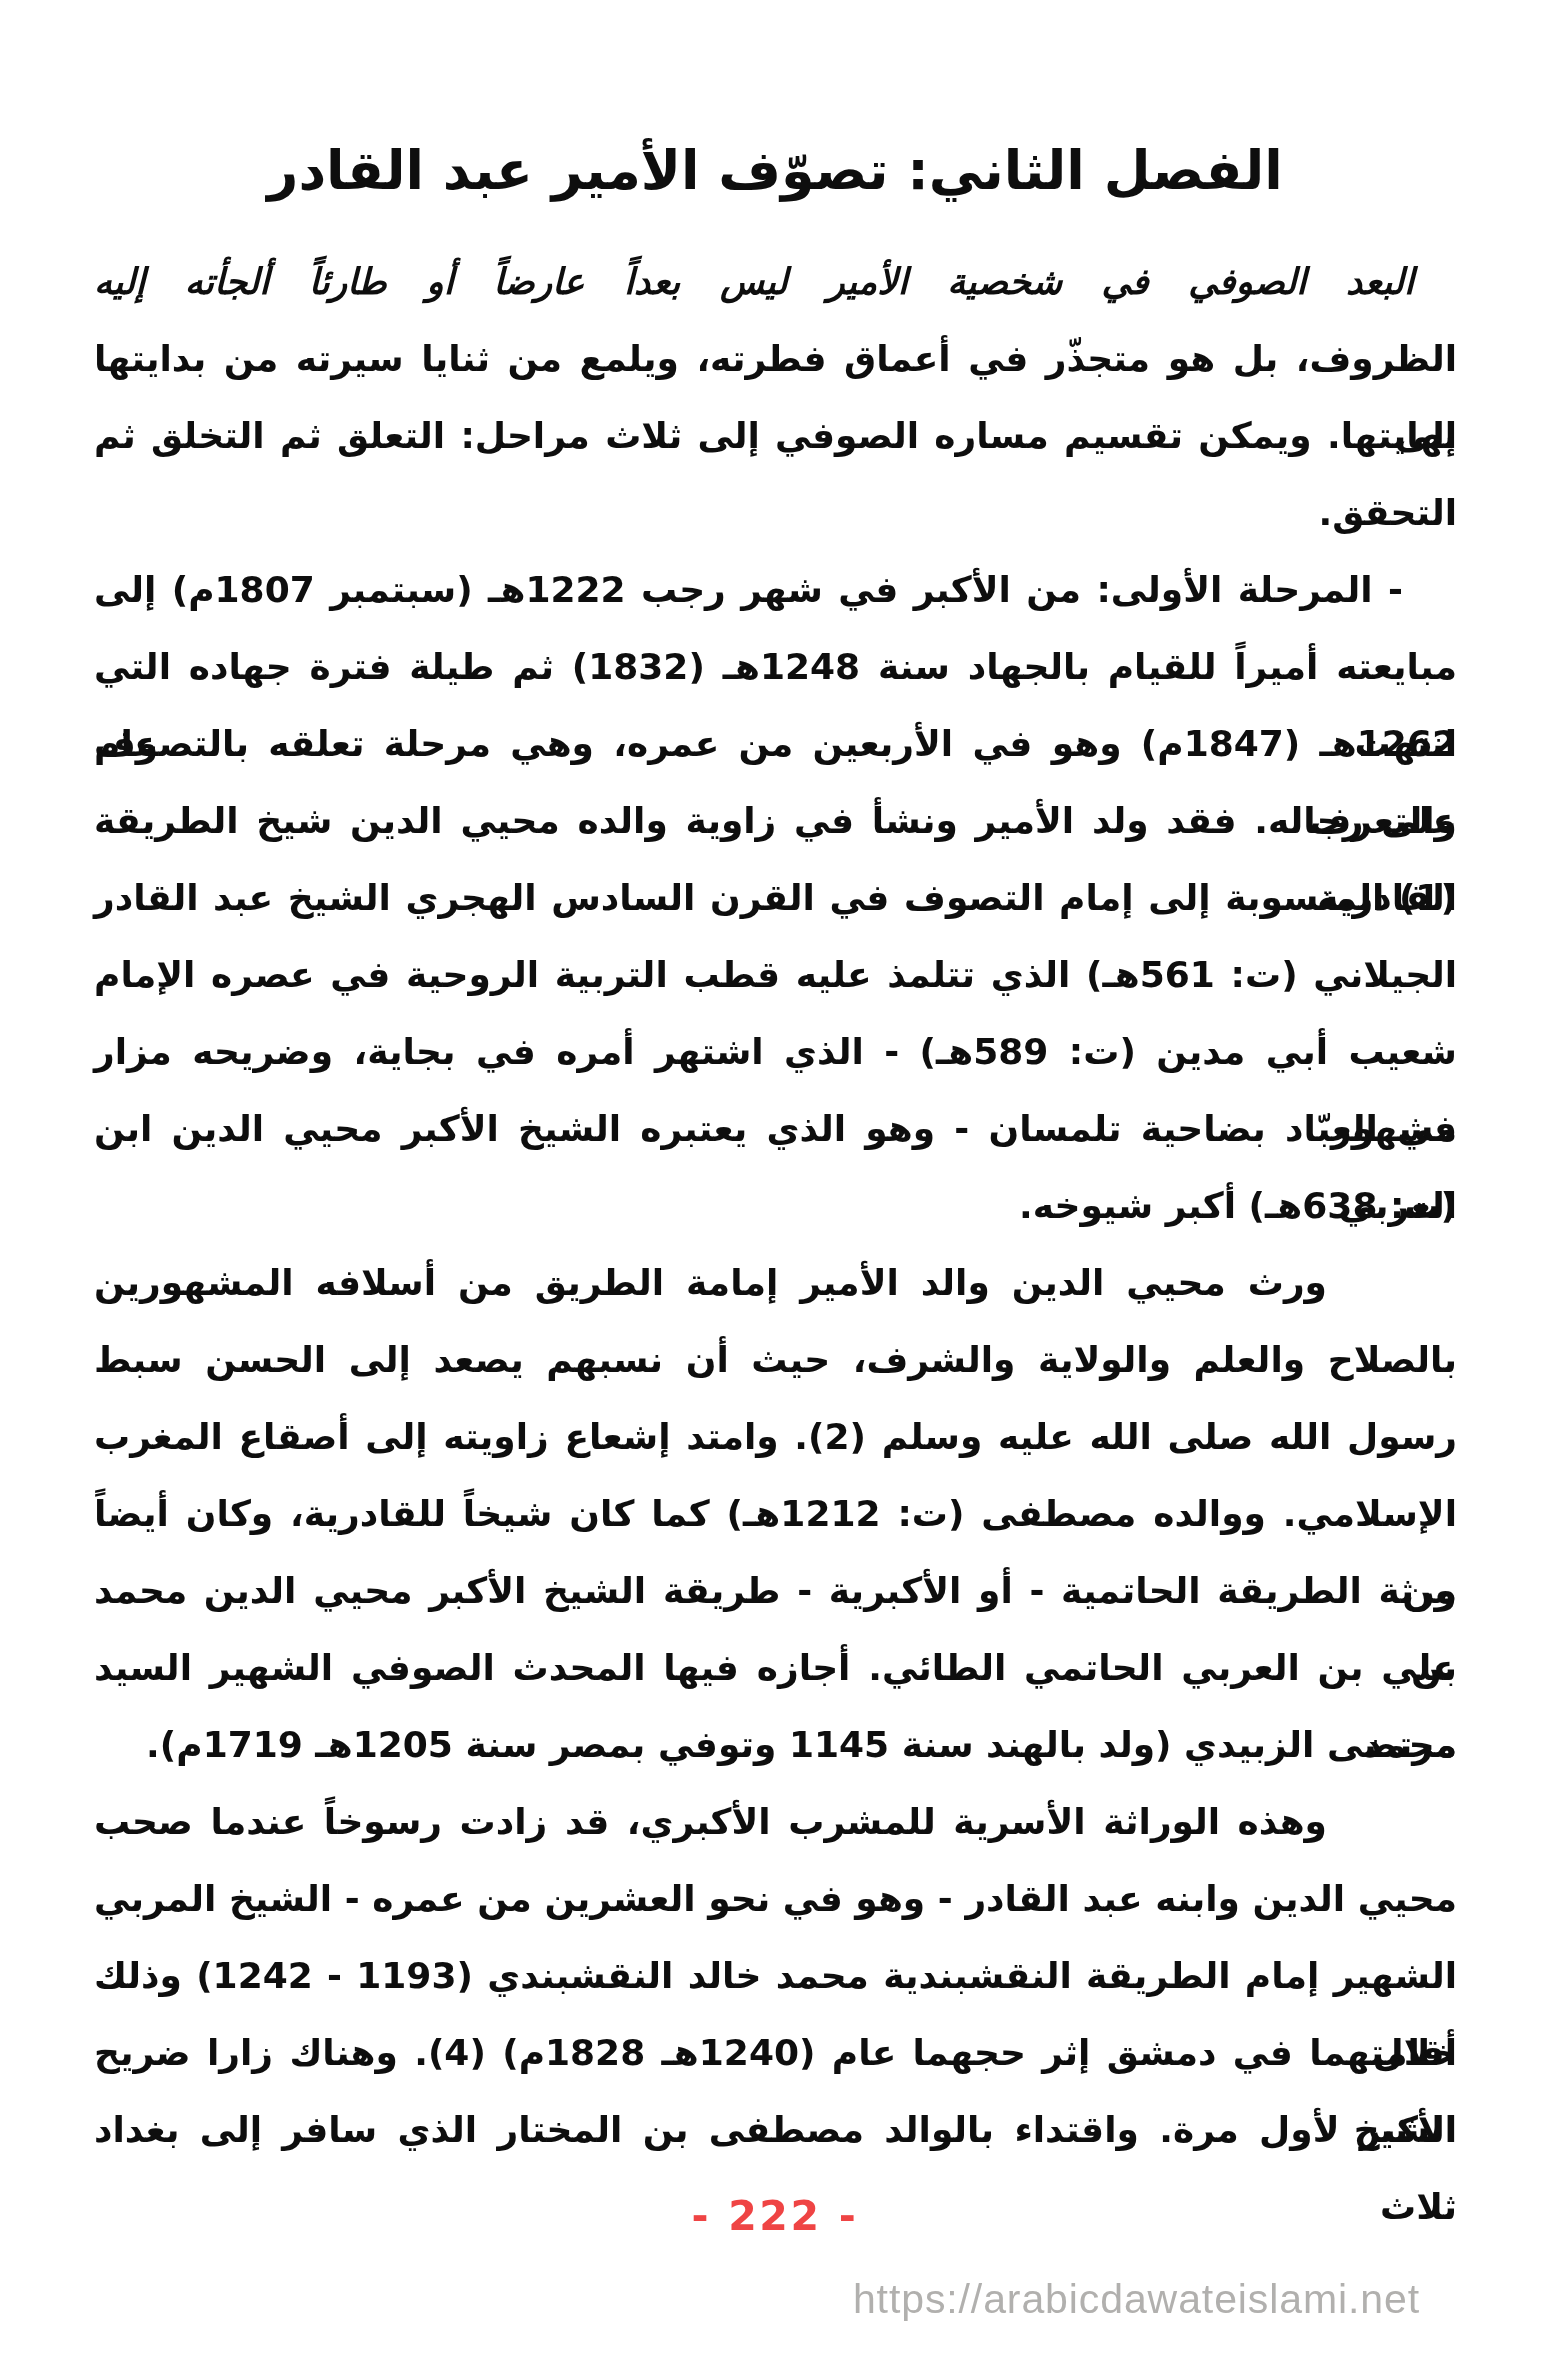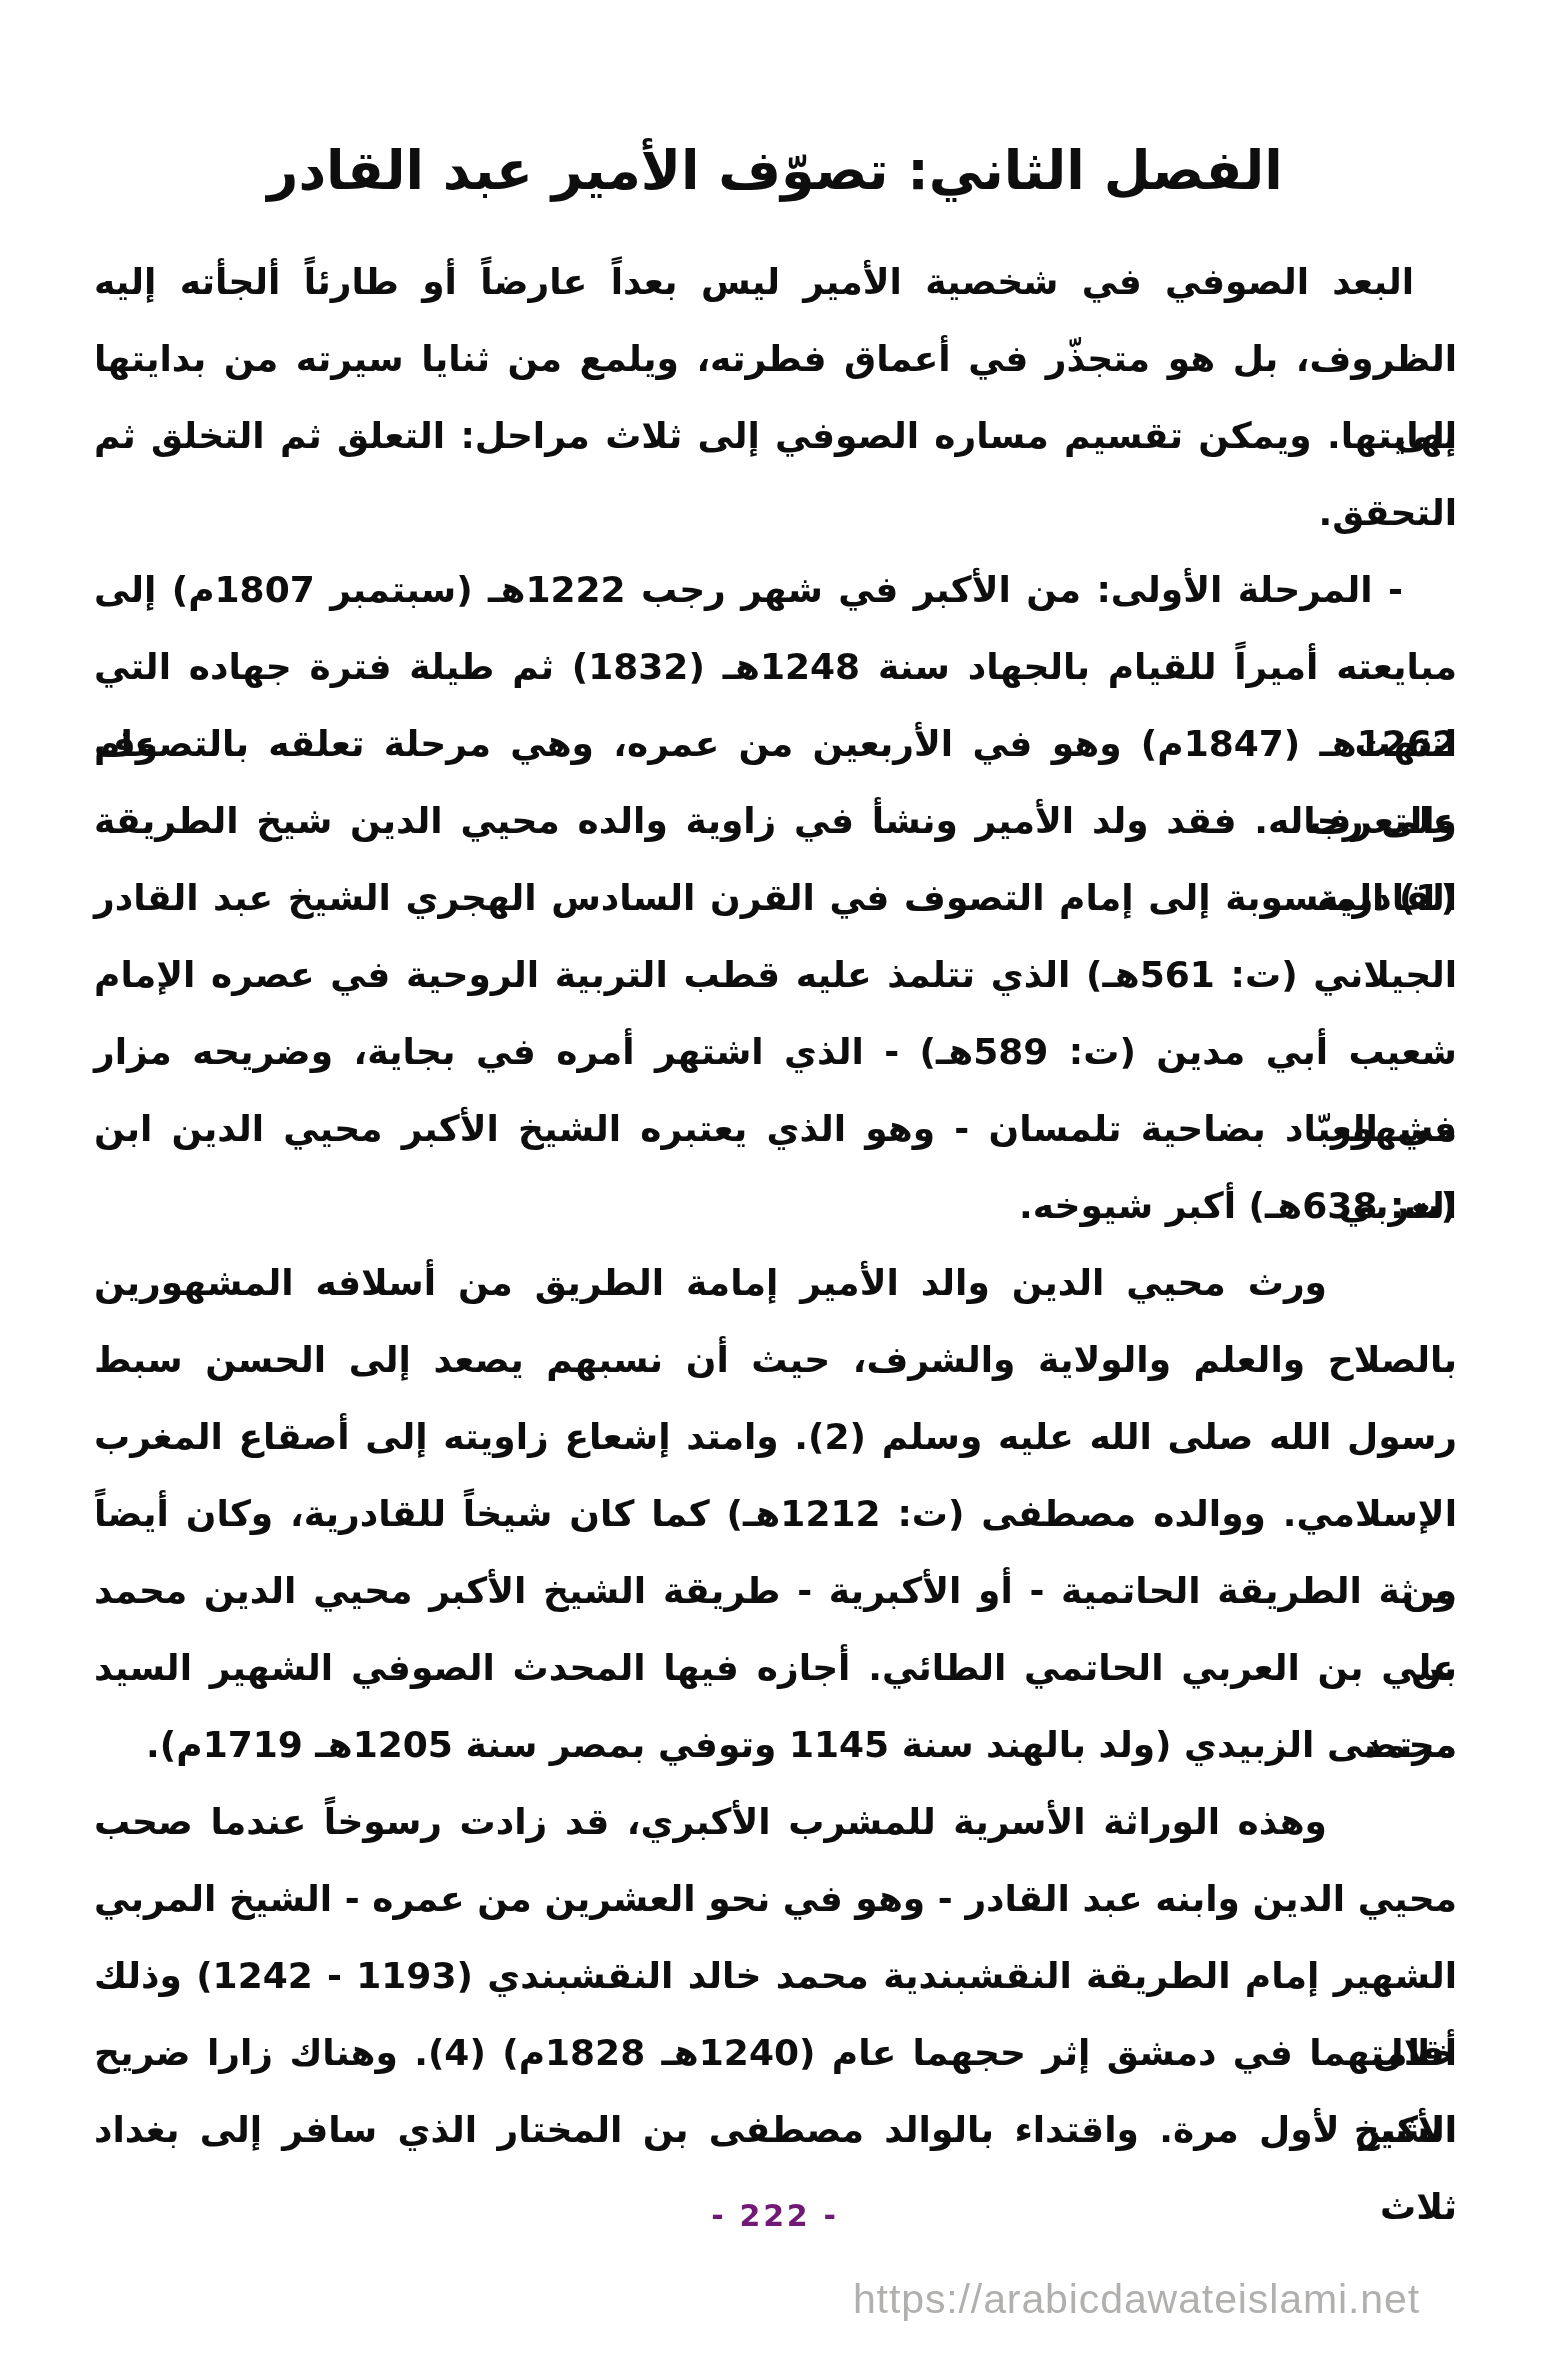--- a/index.html
+++ b/index.html
@@ -24,31 +24,31 @@
     position:absolute;top:243px;left:94px;right:93px;
   }
   .ln{
     direction:rtl;
     height:77px;line-height:77px;
     font-size:36px;font-weight:bold;
     text-align:justify;
     text-align-last:justify;
     overflow:visible;
   }
-  .ln.first{padding-right:43px;}
+  .ln.first{padding-right:43px;font-style:italic;}
   .ln.first-dash{padding-right:54px;}
   .ln.first-big{padding-right:130px;}
   .ln.last{text-align:right;text-align-last:right;}
   .page-number{
     position:absolute;top:2189px;left:0;right:0;
     height:54px;line-height:54px;
     text-align:center;
-    font-size:30px;font-weight:bold;
+    font-size:41px;font-weight:bold;
     letter-spacing:2.7px;
-    color:#701a75;
+    color:#ef4444;
   }
   .watermark{
     position:absolute;top:2276px;right:130px;
     height:46px;line-height:46px;
     font-family:"Liberation Sans",sans-serif;
     font-size:41px;font-weight:normal;
     color:#b1b0ae;
     letter-spacing:0.9px;
     direction:ltr;
     margin-left:8px;

